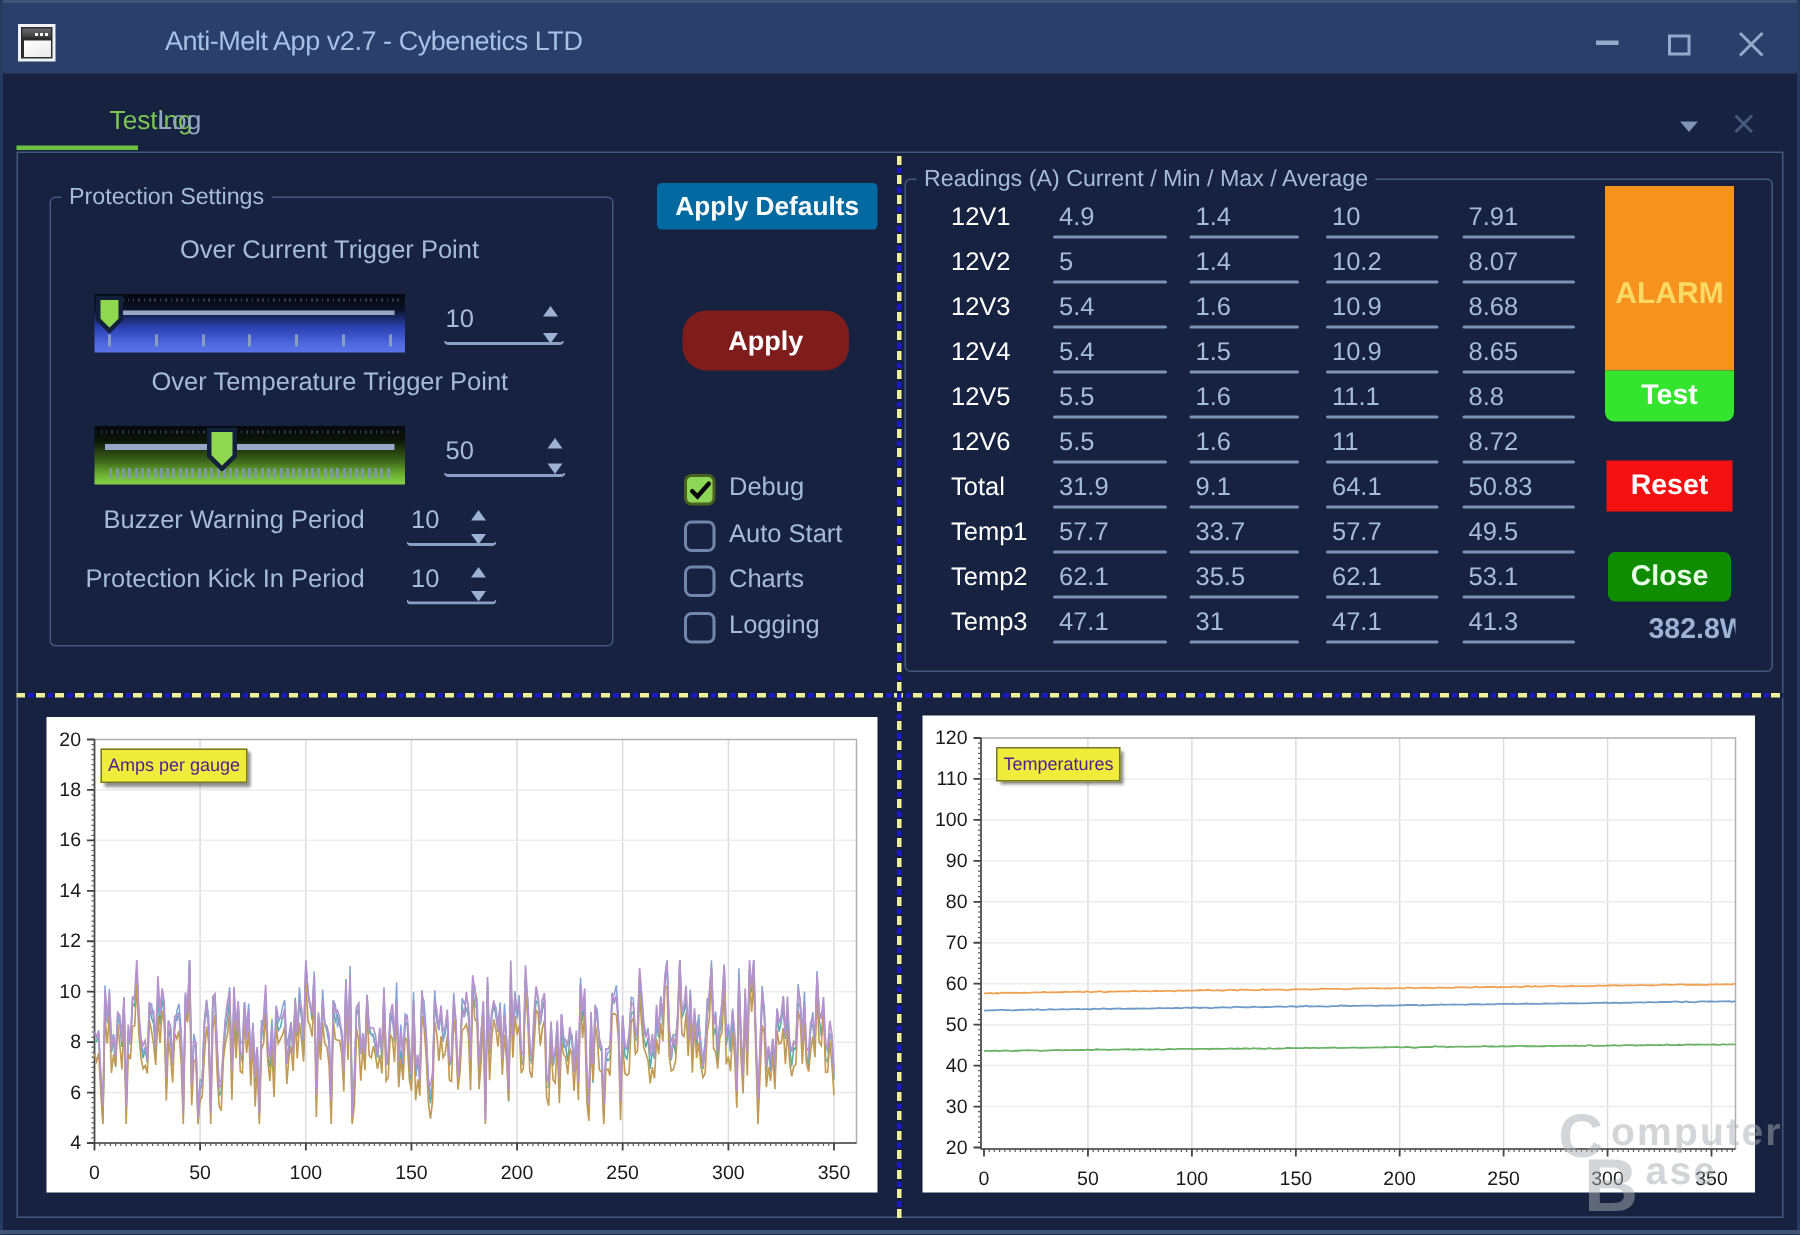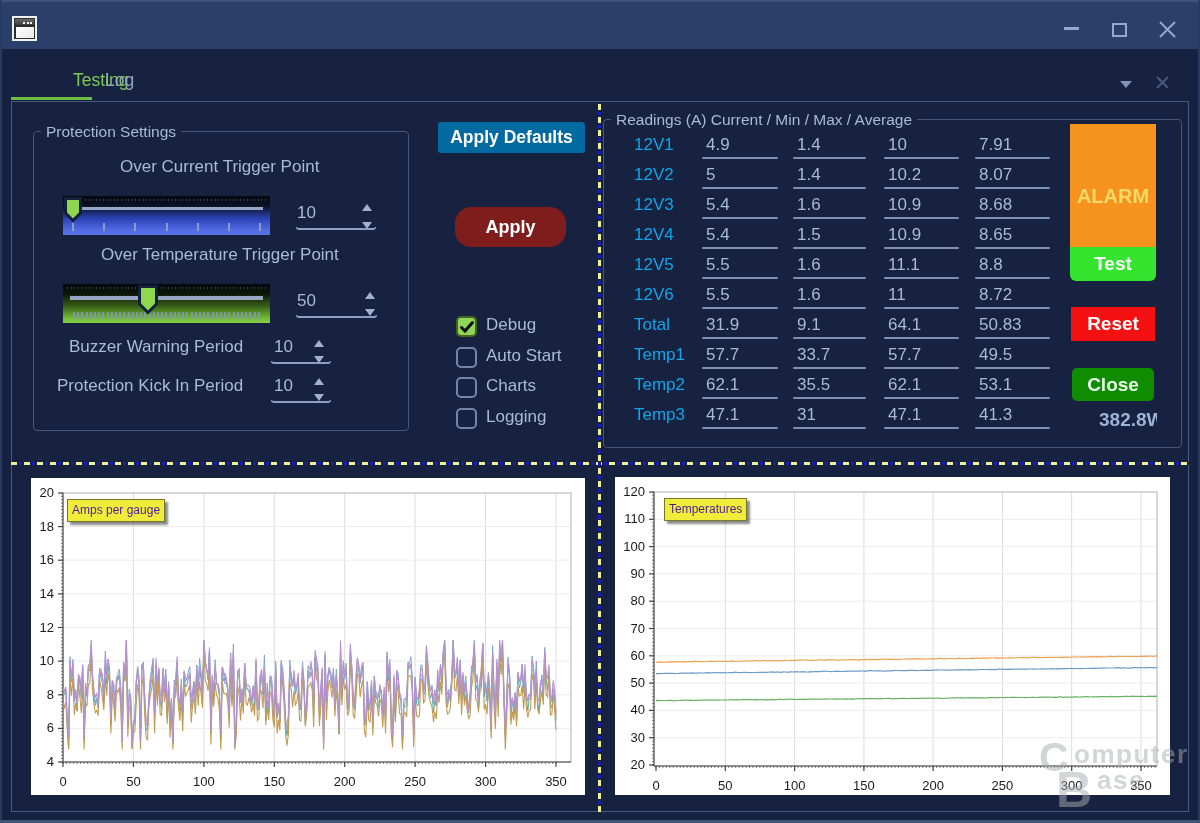--- a/index.html
+++ b/index.html
@@ -28,39 +28,40 @@
 .slider.green { top:284px; background:linear-gradient(180deg,#05080f 0%,#0d1506 25%,#3a6118 58%,#6fb534 85%,#87d148 100%); }
 .groove { position:absolute; height:3px; background:#97a7c6; }
 .spin-ul { position:absolute; height:3px; border-bottom:2px solid #8ba0c4; border-left:1.5px solid #8ba0c4; border-right:1.5px solid #8ba0c4; border-radius:0 0 3.5px 3.5px; border-top:none; }
 .tri { position:absolute; width:0; height:0; }
 .tri.up { border-left:5.5px solid transparent; border-right:5.5px solid transparent; border-bottom:7px solid #9db1d2; }
 .tri.down { border-left:5.5px solid transparent; border-right:5.5px solid transparent; border-top:7px solid #9db1d2; }
 .btn { position:absolute; display:flex; align-items:center; justify-content:center; font-weight:bold; color:#fff; }
 .cbx { position:absolute; left:456px; width:21px; height:21px; border:2.5px solid #7285aa; border-radius:5px; display:flex; align-items:center; justify-content:center; }
 .cbx.on { background:#8ed657; border-color:#49631f; }
 .cblab { position:absolute; left:486px; font-size:17px; color:#a6bbd7; }
-.rlab { position:absolute; left:634px; font-size:17px; color:#0ea5e9; }
+.rlab { position:absolute; left:634px; font-size:17px; color:#ffffff; }
 .rval { position:absolute; font-size:17px; color:#a6bbd7; }
 .rul { position:absolute; height:1.5px; background:#7d92b5; border-radius:1px; }
 .hsplit { position:absolute; left:11px; top:462px; width:1178px; height:3px;
   background:repeating-linear-gradient(90deg,#f0f09a 0 6px,#16223f 6px 8px,#1a1ac8 8px 11.5px,#16223f 11.5px 13px); }
 .vsplit { position:absolute; left:598px; top:104px; width:3px; height:708px;
   background:repeating-linear-gradient(180deg,#f0f09a 0 6px,#16223f 6px 8px,#1a1ac8 8px 11.5px,#16223f 11.5px 13px); }
 .chartbox { position:absolute; background:#fff; }
 .tooltip { position:absolute; background:#f0ed3a; border:1px solid #76762c; box-shadow:2.5px 2.5px 2px rgba(0,0,0,0.45); font-size:12px; color:#4c1d95; padding:3px 4px 4px 4px; white-space:nowrap; }
 .wm { position:absolute; color:rgba(170,172,178,0.5); font-weight:bold; line-height:1; }
 </style></head>
 <body>
 <div class="titlebar">
   <div class="appicon">
       <div class="inner"></div>
       <div class="tb"></div>
       <div class="dots"></div>
       <div class="bd"></div>
     </div>
+  <div class="title">Anti-Melt App v2.7 - Cybenetics LTD</div>
   <div class="winbtn" style="left:1064px;top:25px;width:15px;height:2.5px;background:#93aacd"></div>
   <div class="winbtn" style="left:1112px;top:21px;width:15px;height:14px;border:2px solid #93aacd"></div>
   <svg class="winbtn" style="left:1159px;top:19px" width="17" height="17">
       <path d="M1 1 L16 16 M16 1 L1 16" stroke="#93aacd" stroke-width="2"></path>
     </svg>
 </div>
 <div class="tab-testing">Testing</div>
 <div class="tab-log">Log</div>
 <div class="frame"></div>
 <div class="tabline"></div>

